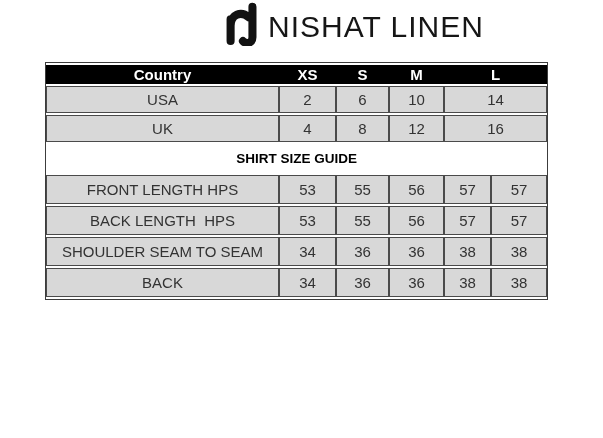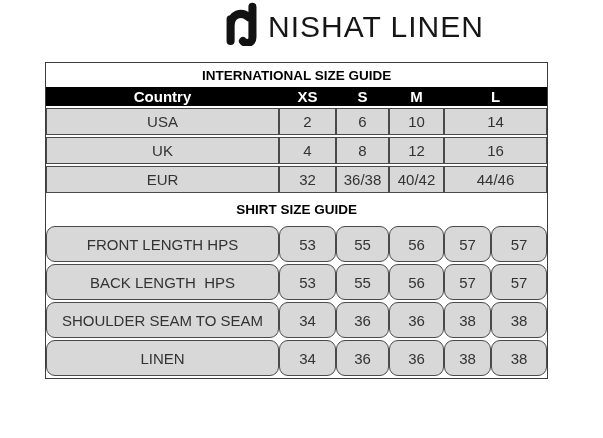--- a/index.html
+++ b/index.html
@@ -28,21 +28,21 @@
     background:#ffffff; border:none; font-weight:bold; font-size:13.5px;
     color:#000000; height:20px;
   }
   tr.title2 td { height:29px; }
   tr.head td {
     background:#000000; border:1px solid #000000; color:#ffffff;
     font-weight:bold; height:19px;
   }
   td.lbl { text-align:center; }
   tr.data td { background:#d8d8d8; border:1px solid #4a4a4a; height:27px; }
-  tr.data2 td { height:36px;border-radius:9px; }
+  tr.data2 td { height:29px; }
 </style>
 </head>
 <body>
 
 <div class="logo">
   <svg width="38" height="46" viewBox="0 0 40 48" aria-hidden="true">
     <path d="M8 43 L8 20 M8 27 C8 15 19 11 27 18 M31 7 L31 39 C31 45 25 47 21 43" fill="none" stroke="#121212" stroke-width="8.5" stroke-linecap="round" stroke-linejoin="round"></path>
   </svg>
   <span class="brand-text">NISHAT LINEN</span>
 </div>
@@ -52,50 +52,40 @@
     <colgroup>
       <col style="width:233px">
         <col style="width:57px">
         <col style="width:53px">
       <col style="width:55px">
         <col style="width:47px">
         <col style="width:56px">
     </colgroup>
 
     <tbody>
-        <tr class="title">
-      <td colspan="6">INTERNATIONAL SIZE GUIDE</td>
-    </tr>
     <tr class="head">
       <td class="lbl">Country</td>
       <td>XS</td>
       <td>S</td>
       <td>M</td>
       <td colspan="2">L</td>
     </tr>
     <tr class="data">
       <td class="lbl">USA</td>
       <td>2</td>
       <td>6</td>
       <td>10</td>
       <td colspan="2">14</td>
     </tr>
     <tr class="data">
       <td class="lbl">UK</td>
       <td>4</td>
       <td>8</td>
       <td>12</td>
       <td colspan="2">16</td>
-    </tr>
-    <tr class="data">
-      <td class="lbl">EUR</td>
-      <td>32</td>
-      <td>36/38</td>
-      <td>40/42</td>
-      <td colspan="2">44/46</td>
     </tr>
 
     <tr class="title title2">
       <td colspan="6">SHIRT SIZE GUIDE</td>
     </tr>
     <tr class="data data2">
       <td class="lbl">FRONT LENGTH HPS</td>
       <td>53</td>
       <td>55</td>
       <td>56</td>
@@ -112,21 +102,21 @@
     </tr>
     <tr class="data data2">
       <td class="lbl">SHOULDER SEAM TO SEAM</td>
       <td>34</td>
       <td>36</td>
       <td>36</td>
       <td>38</td>
       <td>38</td>
     </tr>
     <tr class="data data2">
-      <td class="lbl">LINEN</td>
+      <td class="lbl">BACK</td>
       <td>34</td>
       <td>36</td>
       <td>36</td>
       <td>38</td>
       <td>38</td>
     </tr>
   </tbody>
     </table>
 </div>
 

